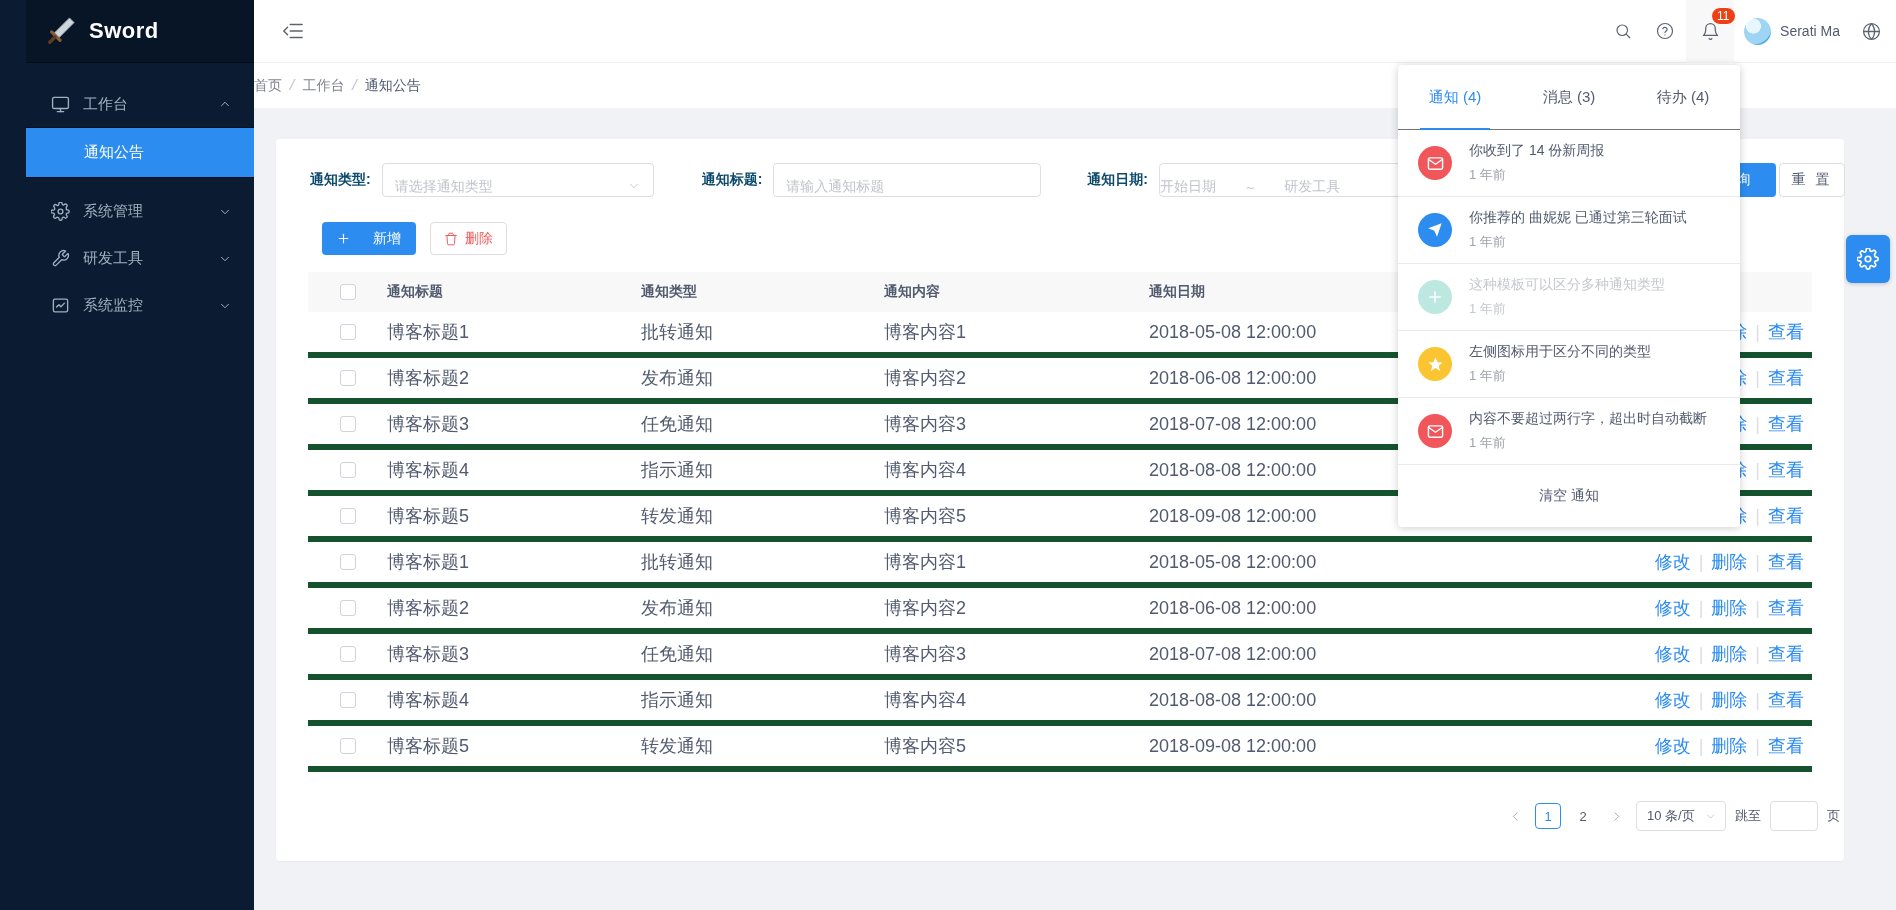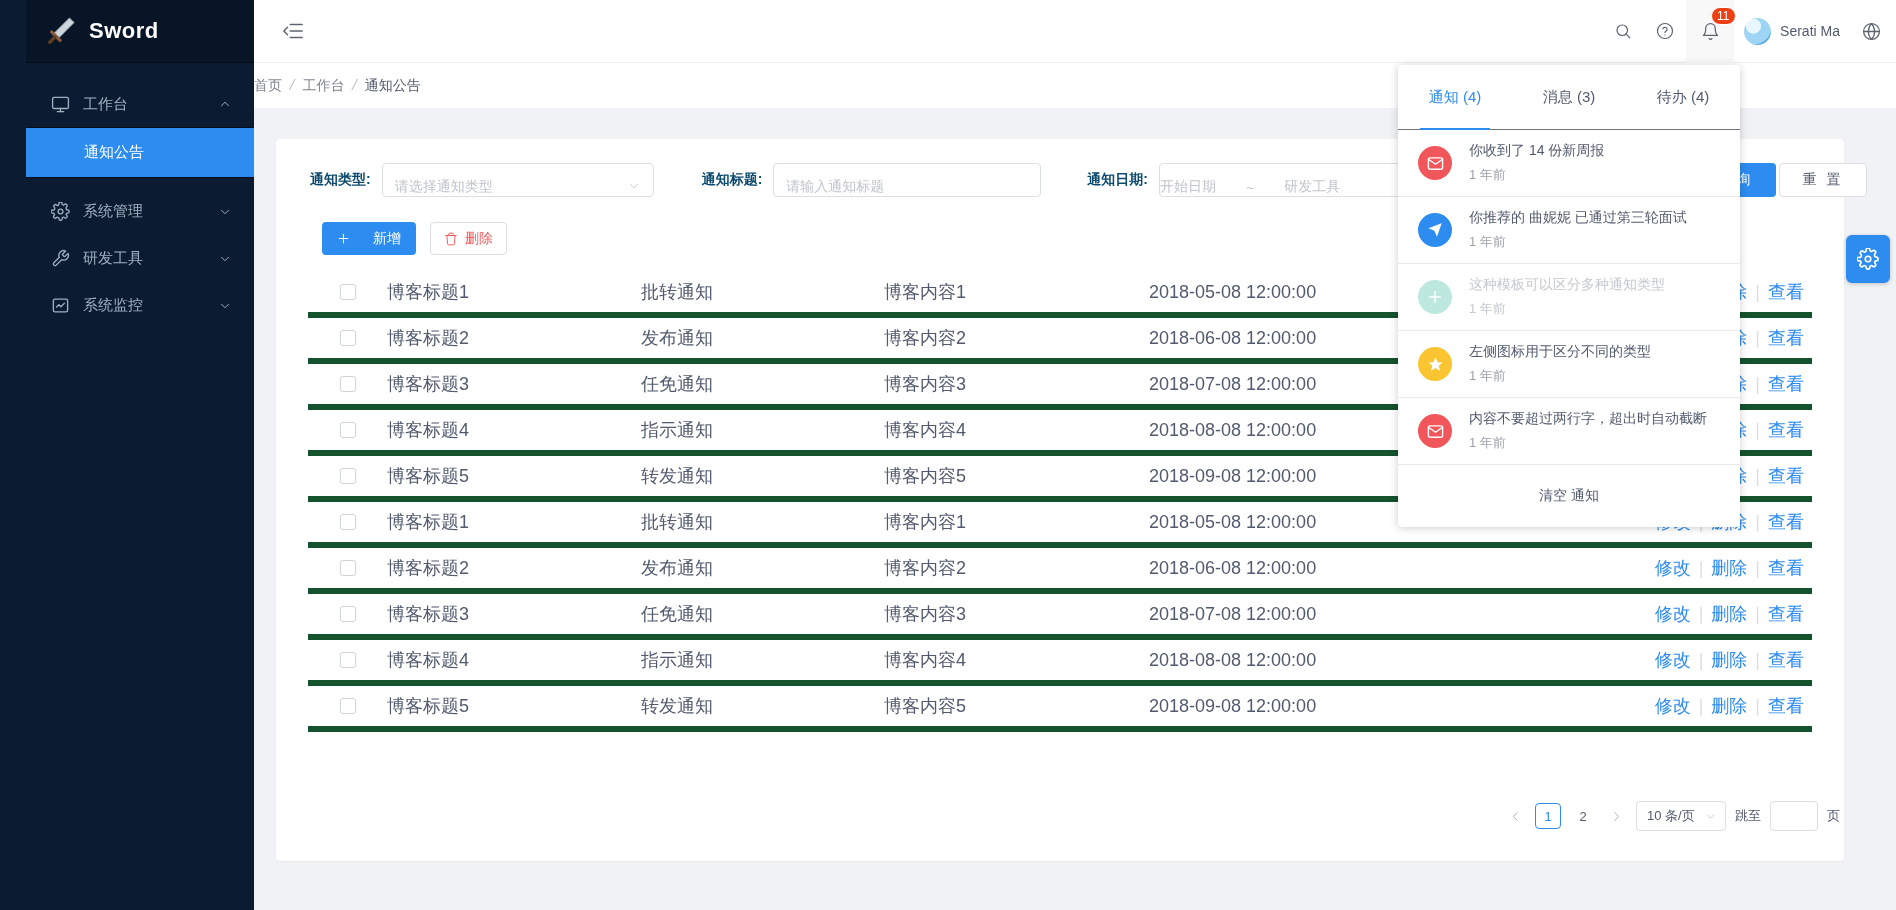--- a/index.html
+++ b/index.html
@@ -49,21 +49,21 @@
   .filter-row { position:absolute; top:24px; left:34px; height:34px; display:flex; align-items:center; }
   .f-label { font-size:14px; font-weight:bold; color:#0c4a6e; margin-right:11px; white-space:nowrap; }
   .f-select, .f-input, .f-date { height:34px; border:1px solid #dcdee2; border-radius:4px; background:#fff; display:flex; align-items:flex-end; }
   .f-select { width:272px; padding:0 12px; justify-content:space-between; margin-right:48px; cursor:pointer; }
   .f-input  { width:268px; padding:0 12px; margin-right:46px; }
   .f-date   { width:300px; gap:30px; }
   .placeholder { color:#c0c4cc; font-size:14px; white-space:nowrap; }
   .chev-down svg { stroke:#c0c4cc; fill:none; stroke-width:1.6; stroke-linecap:round; stroke-linejoin:round; }
   .btn { display:flex; align-items:center; justify-content:center; border-radius:4px; font-size:14px; cursor:pointer; white-space:nowrap; }
   .btn-search { position:absolute; top:24px; left:1414px; width:86px; height:34px; background:#2d8cf0; color:#fff; letter-spacing:3px; }
-  .btn-reset  { position:absolute; top:24px; left:1503px; width:88px; height:34px; background:#fff; border:1px solid #dcdee2; color:#515a6e; letter-spacing:3px; }
+  .btn-reset  { position:absolute; top:24px; left:1503px; width:66px; height:34px; background:#fff; border:1px solid #dcdee2; color:#515a6e; letter-spacing:3px; }
 
   
   .toolbar { position:absolute; top:83px; left:46px; display:flex; gap:14px; }
   .btn-add { height:33px; padding:0 15px; background:#2d8cf0; color:#fff; gap:23px; }
   .btn-del { height:33px; padding:0 13px; background:#fff; border:1px solid #dcdee2; color:#ed5a5a; gap:7px; }
   .btn-add svg { stroke:#fff; fill:none; stroke-width:2; stroke-linecap:round; }
   .btn-del svg { stroke:#ed5a5a; fill:none; stroke-width:1.7; stroke-linecap:round; stroke-linejoin:round; }
 
   
   .table { position:absolute; left:32px; right:32px; top:133px; }
@@ -285,20 +285,30 @@
                   <path d="M3 6h18"></path>
                   <path d="M8 6V4a2 2 0 0 1 2-2h4a2 2 0 0 1 2 2v2"></path>
                   <path d="M19 6l-1 14a2 2 0 0 1-2 2H8a2 2 0 0 1-2-2L5 6"></path>
                 </svg>
             </span>
             <span>删除</span>
           </div>
         </div>
 
         <div class="table">
+          <div class="t-header">
+            <span class="col-sel">
+                <span class="checkbox"></span>
+              </span>
+            <span class="col-title">通知标题</span>
+            <span class="col-type">通知类型</span>
+            <span class="col-content">通知内容</span>
+            <span class="col-date">通知日期</span>
+            <span class="col-action"></span>
+          </div>
           <div>
   <div class="t-row">
     <span class="col-sel">
                   <span class="checkbox"></span>
                 </span>
     <span class="col-title">博客标题1</span>
     <span class="col-type">批转通知</span>
     <span class="col-content">博客内容1</span>
     <span class="col-date">2018-05-08 12:00:00</span>
     <span class="col-action">

